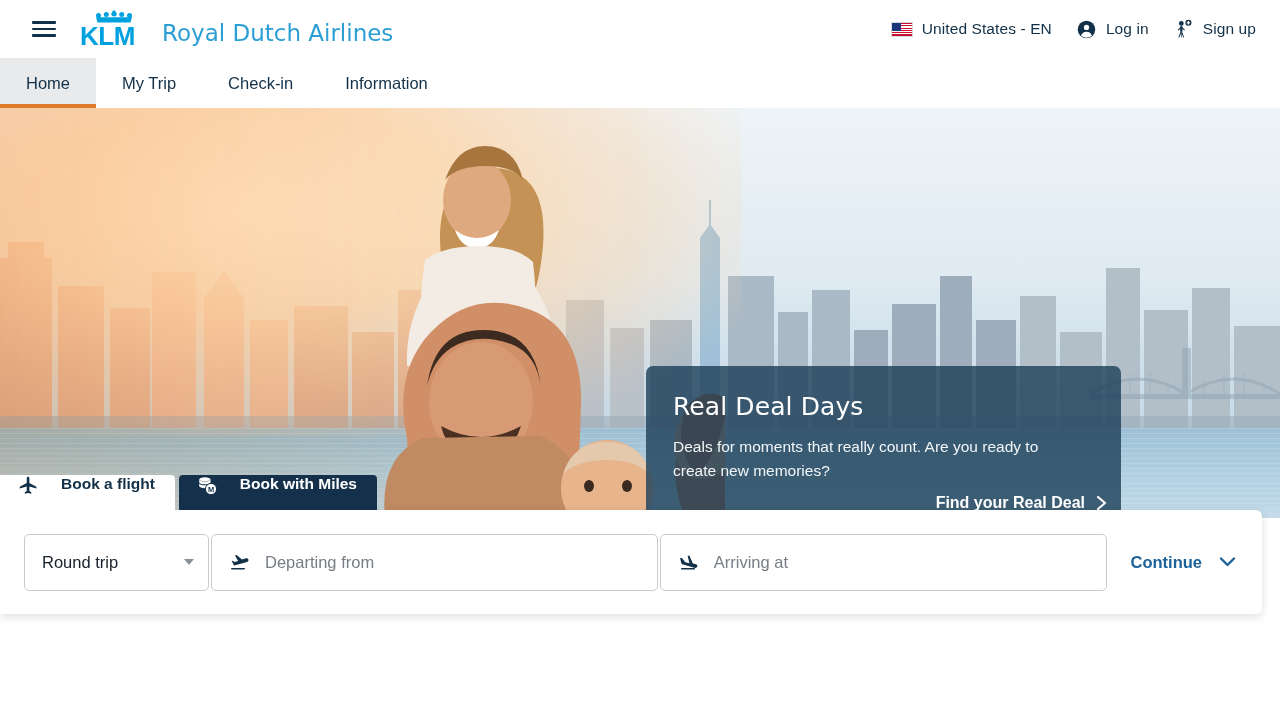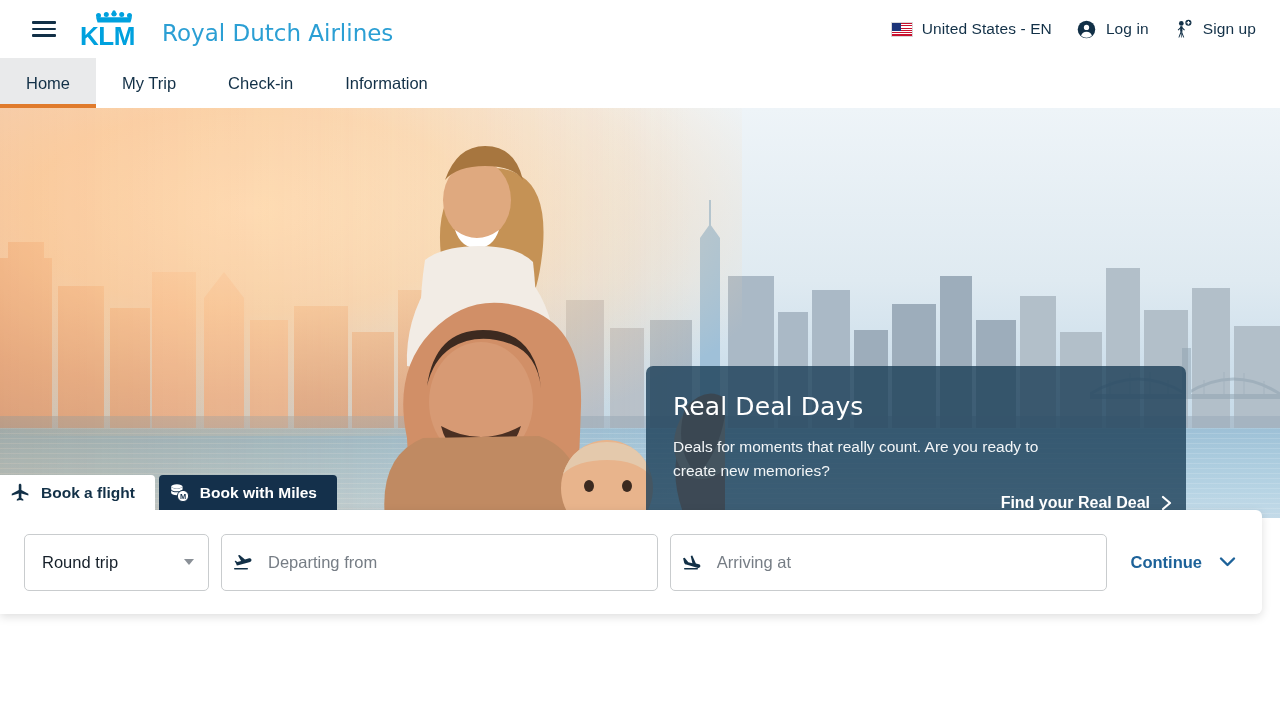--- a/index.html
+++ b/index.html
@@ -93,63 +93,63 @@
   }
   .bridge {
     position: absolute; right: 0; bottom: 86px; width: 190px; height: 96px; opacity: .5;
   }
 
   
   .people { position: absolute; left: 255px; bottom: 0; width: 470px; height: 410px; }
 
   
   .promo {
-    position: absolute; left: 646px; top: 258px; width: 540px; height: 168px;
+    position: absolute; left: 646px; top: 258px; width: 475px; height: 168px;
     background: rgba(28,62,87,0.80); border-radius: 7px;
     padding: 26px 14px 0 27px; z-index: 20; cursor: pointer;
   }
   .promo-title {
     font-family: "DejaVu Sans", sans-serif; font-weight: 400;
     font-size: 25px; color: #ffffff; line-height: 30px; letter-spacing: .1px;
   }
   .promo-text {
     margin-top: 13px; font-size: 15.5px; color: #f2f5f7; line-height: 23.5px;
     max-width: 400px; font-weight: 400;
   }
   .promo-cta {
     position: absolute; right: 13px; bottom: 22px;
     display: flex; align-items: center; gap: 10px;
     font-size: 16px; color: #ffffff; font-weight: bold;
   }
 
   
   .booktabs { position: absolute; left: 0; top: 475px; height: 35px; display: flex; align-items: stretch; z-index: 30; }
   .btab {
-    display: flex; align-items: center; gap: 10px; padding: 0 20px 0 10px;
+    display: flex; align-items: flex-start; gap: 22px; padding: 0 20px 0 18px;
     font-size: 15.5px; font-weight: bold; cursor: pointer;
     border-radius: 4px 4px 0 0;
   }
   .btab.active { background: #ffffff; color: #123047; border-radius: 0 4px 0 0; }
   .btab.miles { background: #14304b; color: #ffffff; margin-left: 4px; border-radius: 4px 4px 0 0; }
 
   
   .searchpanel {
     position: absolute; left: 0; top: 510px; width: 1262px; height: 104px;
     background: #ffffff; border-radius: 0 6px 6px 0;
     box-shadow: 0 3px 10px rgba(0,0,0,.13);
     display: flex; align-items: center; padding: 0 20px 0 24px; z-index: 25;
   }
   .field {
     height: 57px; border: 1px solid #c9ccce; border-radius: 5px;
     display: flex; align-items: center; background: #ffffff; cursor: text;
   }
   .sel-trip { width: 185px; padding: 0 14px 0 17px; justify-content: space-between; cursor: pointer; }
   .sel-trip .val { font-size: 16.5px; color: #16202a; }
   .caret-tri { width: 0; height: 0; border-left: 5.5px solid transparent; border-right: 5.5px solid transparent; border-top: 6.5px solid #8a9097; }
-  .inp { flex: 1; margin-left: 12px; padding: 0 9px; gap: 13px; }
+  .inp { flex: 1; margin-left: 2px; padding: 0 16px; gap: 13px; }
   .inp .ph { font-size: 16.5px; color: #767d85; }
   .continue {
     margin-left: 24px; display: flex; align-items: center; gap: 17px;
     font-size: 16.5px; font-weight: bold; color: #1d6299; cursor: pointer; padding-right: 6px;
   }
 
   
   .below { position: absolute; left: 0; top: 614px; width: 1280px; height: 106px; background: #ffffff; }
   .dest-title {
     position: absolute; left: 160px; top: 86px;

